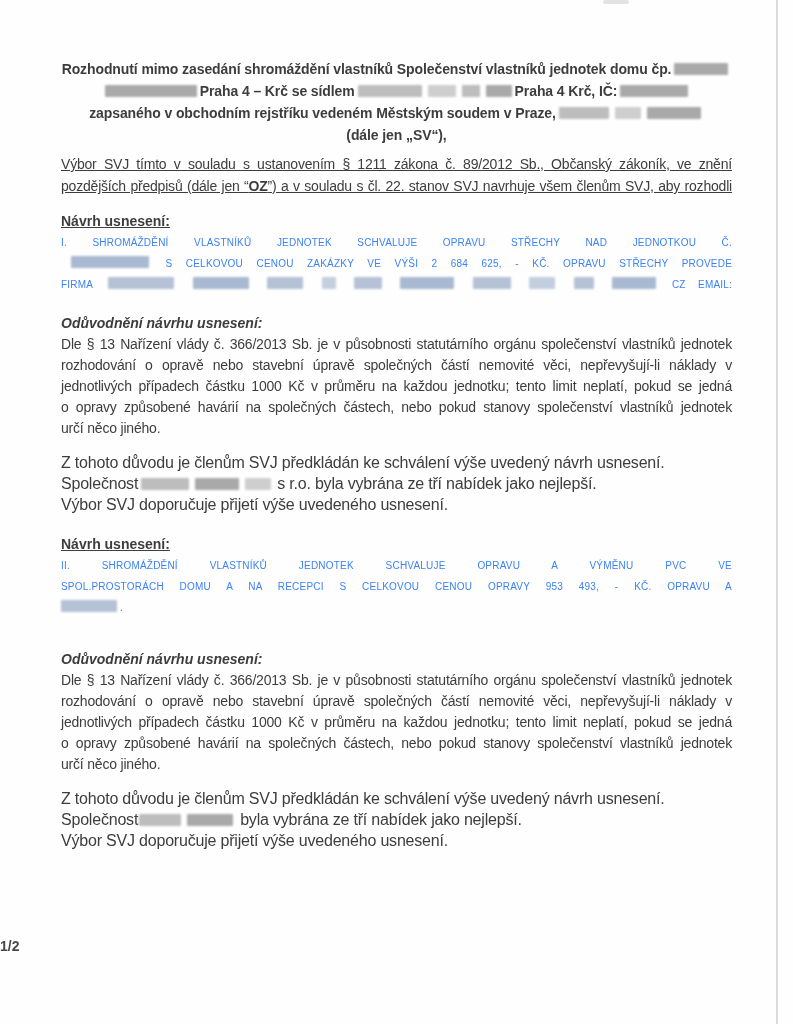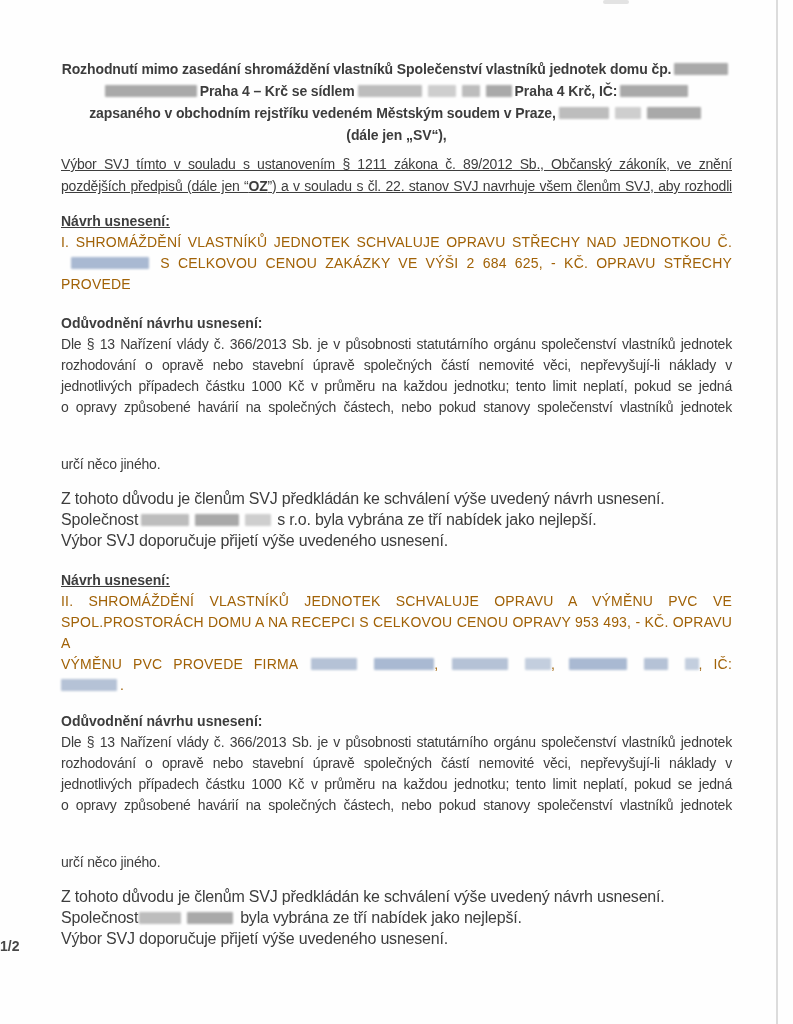--- a/index.html
+++ b/index.html
@@ -32,35 +32,35 @@
     text-align:justify; text-align-last:justify;text-decoration:underline;
   }
   .intro-line.center {
     text-align:center; text-align-last:center; font-weight:bold;
   }
   .sec-heading {
     font-size:14px; line-height:22px; font-weight:bold;
     text-decoration:underline;
   }
   .sub-heading {
-    font-size:14px; line-height:22px; font-weight:bold;
+    font-size:14px; line-height:22px; font-weight:bold;font-style:italic;
   }
   .blue-block { margin-bottom:17px; }
-  .blue-block.second { margin-bottom:14px; }
+  .blue-block.second { margin-bottom:30px; }
   .blue-line {
-    color:#a16207; font-size:14px; line-height:21px; letter-spacing:0.2px;
+    color:#3b82f6; font-size:10px; line-height:21px; letter-spacing:0.2px;
     text-align:justify; text-align-last:justify;
   }
   .blue-line.left { text-align:left; text-align-last:left; }
   .body-par { margin-bottom:13px; }
   .body-line {
     font-size:14px; line-height:21px; letter-spacing:-0.2px;
     text-align:justify; text-align-last:justify;
   }
-  .body-line.left { text-align:left; text-align-last:left;margin-top:36px; }
+  .body-line.left { text-align:left; text-align-last:left; }
   .z-block { margin-bottom:18px; }
   .z-line { font-size:16px; line-height:21px; letter-spacing:-0.2px; }
   .footer {
     position:absolute; top:938px; left:0; width:793px;
     text-align:left; font-size:14px; font-weight:bold; color:#474747;
   }
   
   .rd {
     display:inline-block; height:12px; border-radius:1px;
     background:#bdbdbd; filter:blur(1.3px); vertical-align:-1px;
@@ -89,20 +89,32 @@
   <div class="intro">
     <div class="intro-line">Výbor SVJ tímto v souladu s ustanovením § 1211 zákona č. 89/2012 Sb., Občanský zákoník, ve znění</div>
     <div class="intro-line"><span>pozdějších předpisů (dále jen “</span><b>OZ</b><span>”) a v souladu s čl. 22. stanov SVJ navrhuje všem členům SVJ, aby rozhodli</span></div>
   </div>
 
   <div class="sec-heading">Návrh usnesení:</div>
   <div class="blue-block">
     <div class="blue-line">I. SHROMÁŽDĚNÍ VLASTNÍKŮ JEDNOTEK SCHVALUJE OPRAVU STŘECHY NAD JEDNOTKOU Č.</div>
     <div class="blue-line"><span class="rd b2" style="width:78px;margin-left:10px"></span>
       <span>S CELKOVOU CENOU ZAKÁZKY VE VÝŠI 2 684 625, - KČ. OPRAVU STŘECHY PROVEDE</span></div>
+    <div class="blue-line"><span>FIRMA</span>
+      <span class="rd b" style="width:66px"></span>
+      <span class="rd b2" style="width:56px"></span>
+      <span class="rd b" style="width:36px"></span>
+      <span class="rd bl" style="width:14px"></span>
+      <span class="rd b" style="width:28px"></span>
+      <span class="rd b2" style="width:54px"></span>
+      <span class="rd b" style="width:38px"></span>
+      <span class="rd bl" style="width:26px"></span>
+      <span class="rd b" style="width:20px"></span>
+      <span class="rd b2" style="width:44px"></span>
+      <span>CZ EMAIL:</span></div>
   </div>
 
   <div class="sub-heading">Odůvodnění návrhu usnesení:</div>
   <div class="body-par">
     <div class="body-line">Dle § 13 Nařízení vlády č. 366/2013 Sb. je v působnosti statutárního orgánu společenství vlastníků jednotek</div>
     <div class="body-line">rozhodování o opravě nebo stavební úpravě společných částí nemovité věci, nepřevyšují-li náklady v</div>
     <div class="body-line">jednotlivých případech částku 1000 Kč v průměru na každou jednotku; tento limit neplatí, pokud se jedná</div>
     <div class="body-line">o opravy způsobené havárií na společných částech, nebo pokud stanovy společenství vlastníků jednotek</div>
     <div class="body-line left">určí něco jiného.</div>
   </div>
@@ -110,28 +122,20 @@
   <div class="z-block">
     <div class="z-line">Z tohoto důvodu je členům SVJ předkládán ke schválení výše uvedený návrh usnesení.</div>
     <div class="z-line"><span>Společnost</span><span class="rd" style="width:48px"></span><span class="rd d" style="width:44px"></span><span class="rd l" style="width:26px;margin-right:6px"></span><span>s r.o. byla vybrána ze tří nabídek jako nejlepší.</span></div>
     <div class="z-line">Výbor SVJ doporučuje přijetí výše uvedeného usnesení.</div>
   </div>
 
   <div class="sec-heading">Návrh usnesení:</div>
   <div class="blue-block second">
     <div class="blue-line">II. SHROMÁŽDĚNÍ VLASTNÍKŮ JEDNOTEK SCHVALUJE OPRAVU A VÝMĚNU PVC VE</div>
     <div class="blue-line">SPOL.PROSTORÁCH DOMU A NA RECEPCI S CELKOVOU CENOU OPRAVY 953 493, - KČ. OPRAVU A</div>
-    <div class="blue-line"><span>VÝMĚNU PVC PROVEDE FIRMA</span>
-      <span class="rd b" style="width:46px"></span>
-      <span class="rd b2" style="width:60px;margin-right:0"></span><span>,</span>
-      <span class="rd b" style="width:56px"></span>
-      <span class="rd bl" style="width:26px;margin-right:0"></span><span>,</span>
-      <span class="rd b2" style="width:58px"></span>
-      <span class="rd b" style="width:24px"></span>
-      <span class="rd bl" style="width:14px;margin-right:0"></span><span>, IČ:</span></div>
     <div class="blue-line left"><span class="rd b" style="width:56px;margin-left:0"></span><span>.</span></div>
   </div>
 
   <div class="sub-heading">Odůvodnění návrhu usnesení:</div>
   <div class="body-par">
     <div class="body-line">Dle § 13 Nařízení vlády č. 366/2013 Sb. je v působnosti statutárního orgánu společenství vlastníků jednotek</div>
     <div class="body-line">rozhodování o opravě nebo stavební úpravě společných částí nemovité věci, nepřevyšují-li náklady v</div>
     <div class="body-line">jednotlivých případech částku 1000 Kč v průměru na každou jednotku; tento limit neplatí, pokud se jedná</div>
     <div class="body-line">o opravy způsobené havárií na společných částech, nebo pokud stanovy společenství vlastníků jednotek</div>
     <div class="body-line left">určí něco jiného.</div>

